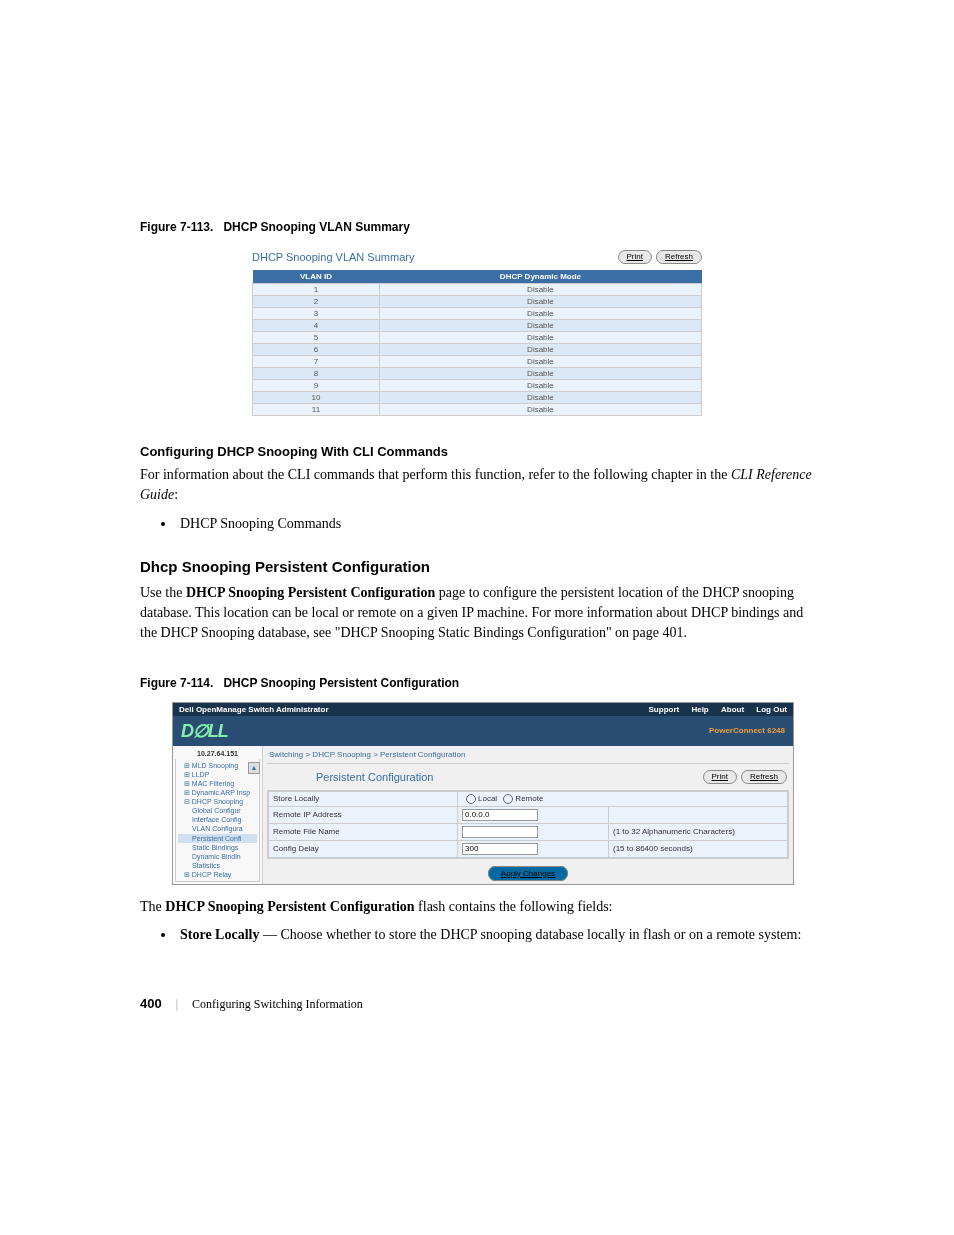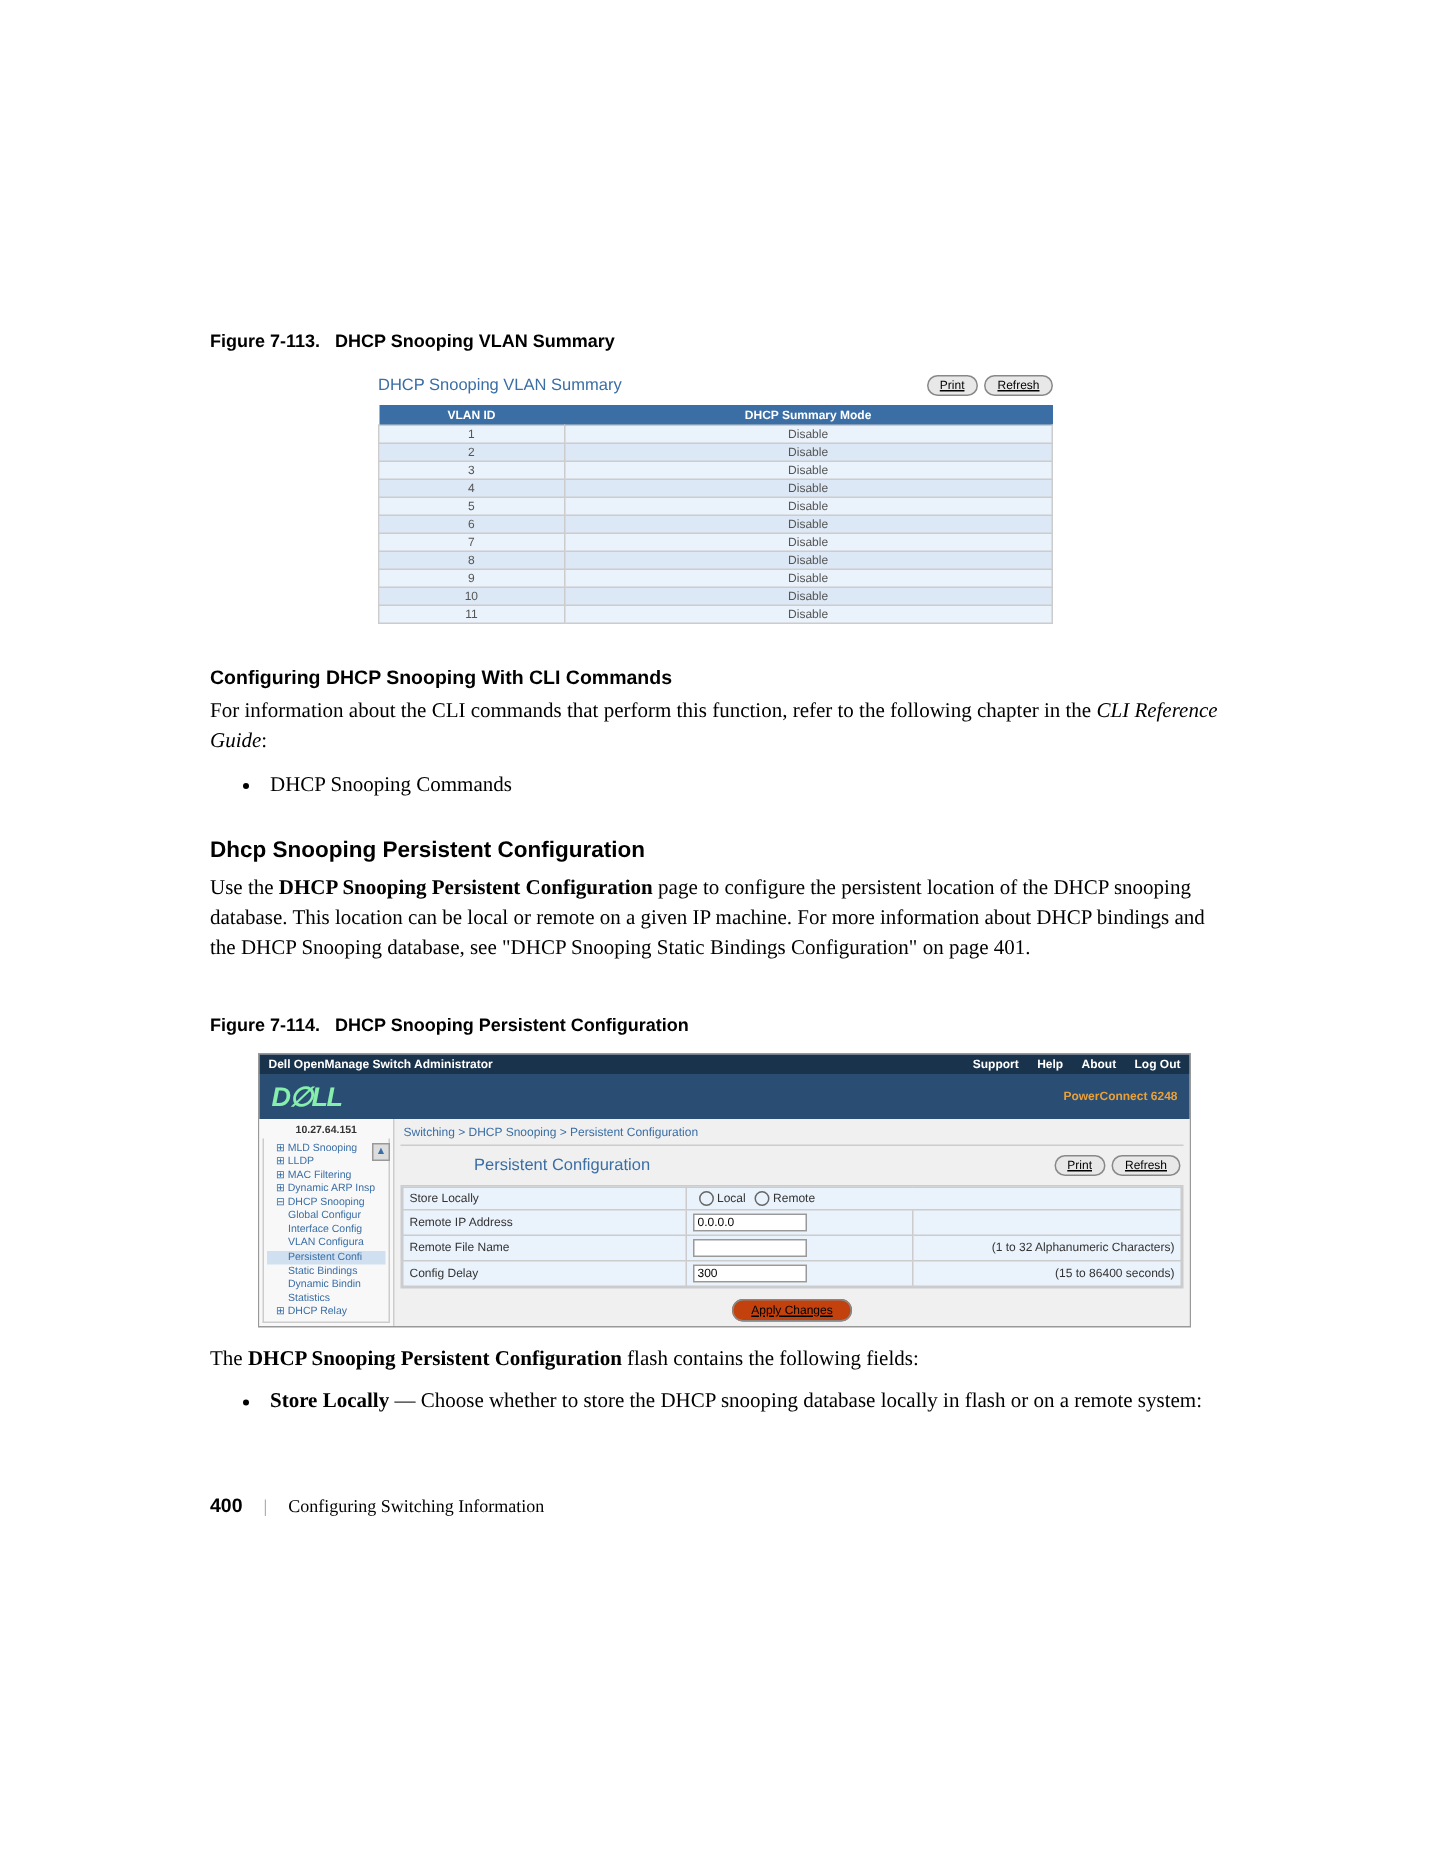--- a/index.html
+++ b/index.html
@@ -212,35 +212,35 @@
   }
   .fig2-form td.label { width: 180px; }
   .fig2-form input[type="text"] {
     font-size: 8px;
     width: 70px;
     height: 10px;
     padding: 0 2px;
     border: 1px solid #999;
     box-sizing: content-box;
   }
-  .fig2-form .hint { width: 170px; color: #333; text-align: right; }
+  .fig2-form .hint { width: 170px; color: #333; }
   .radio-mock {
     display: inline-block;
     width: 8px; height: 8px;
     border: 1px solid #666;
     border-radius: 50%;
     vertical-align: middle;
     margin: 0 2px 0 4px;
   }
   .fig2-apply {
     text-align: center;
     padding: 10px 0 6px 0;
   }
   .apply-btn {
-    background: #c2410c;
+    background: #0369a1;
     border: 1px solid #888;
     border-radius: 10px;
     padding: 2px 12px;
     font-size: 8px;
     text-decoration: underline;
   }
   .nav-scroll-up {
     position: absolute;
     right: 2px;
     top: 16px;
@@ -286,21 +286,21 @@
       <span class="fig1-title">DHCP Snooping VLAN Summary</span>
       <span class="fig1-buttons">
         <span class="oval-btn">Print</span>
         <span class="oval-btn">Refresh</span>
       </span>
     </div>
     <table class="fig1-table">
       <thead>
         <tr>
           <th>VLAN ID</th>
-          <th>DHCP Summary Mode</th>
+          <th>DHCP Dynamic Mode</th>
         </tr>
       </thead>
       <tbody>
         <tr class="odd">
             <td>1</td>
             <td>Disable</td>
           </tr>
         <tr class="even">
             <td>2</td>
             <td>Disable</td>

